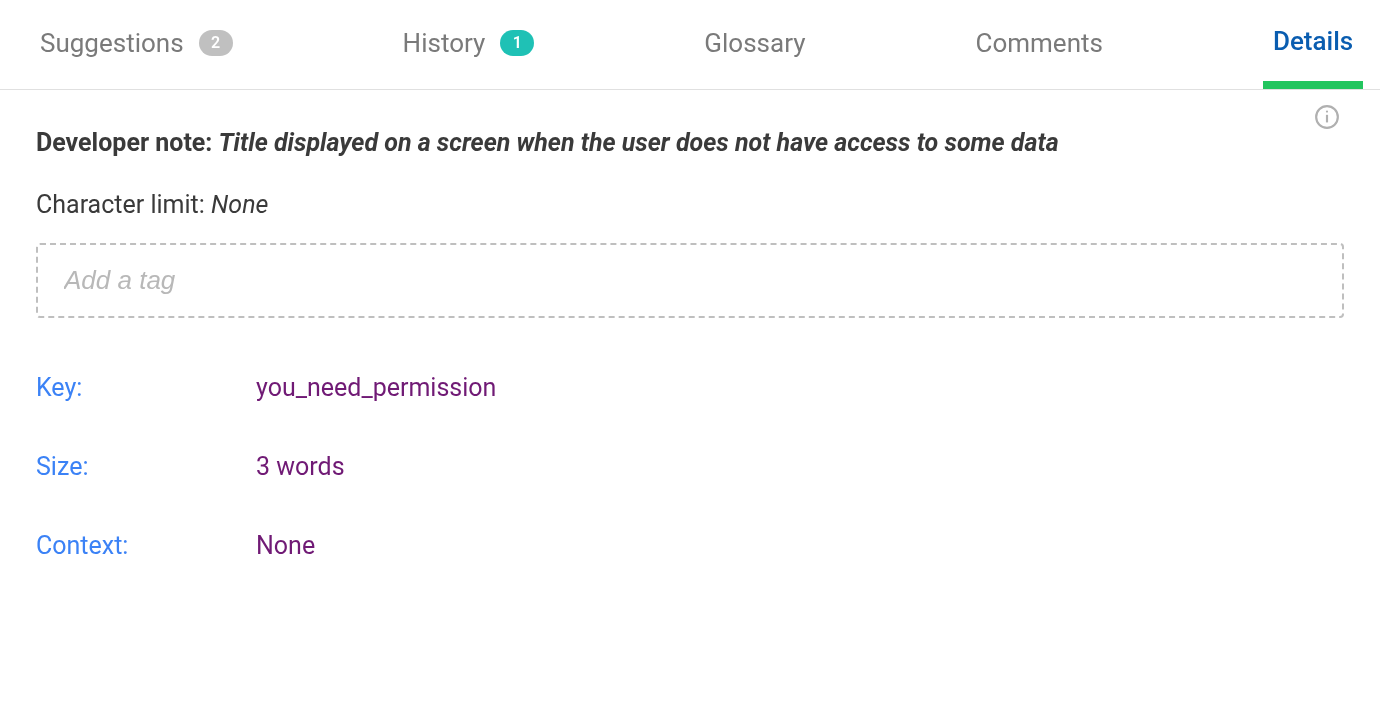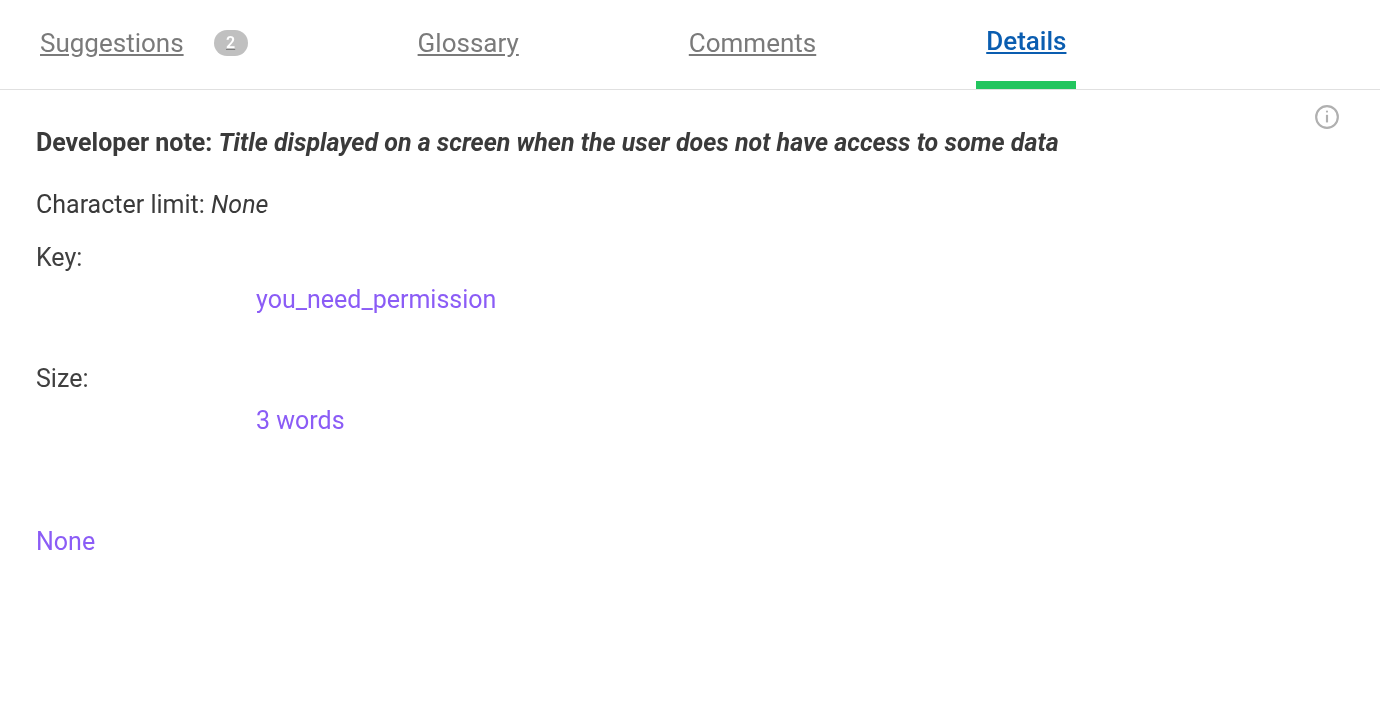--- a/index.html
+++ b/index.html
@@ -16,30 +16,29 @@
     .tabbar {
       display: flex;
       align-items: center;
       border-bottom: 1px solid #e0e0e0;
       padding: 0 30px;
       height: 90px;
     }
     .tab {
       display: flex;
       align-items: center;
-      gap: 30px;
+      gap: 15px;
       font-size: 26px;
       color: #7a7a7a;
       cursor: pointer;
       height: 100%;
       padding: 0 10px;
       margin-right: 150px;
       border-bottom: 4px solid transparent;
       position: relative;
-      text-decoration: underline;
     }
     .tab:last-child {
       margin-right: 0;
     }
     .tab.active {
       color: #0a5db0;
       font-weight: 500;
       border-bottom: 8px solid #22c55e;
     }
     .badge {
@@ -118,34 +117,37 @@
       font-style: italic;
     }
     .meta-grid {
       display: grid;
       grid-template-columns: 220px 1fr;
       row-gap: 50px;
       font-size: 25px;
       color: #3a3a3a;
     }
     .meta-label {
-      color: #404040;
+      color: #3b82f6;
     }
     .meta-value {
-      color: #8b5cf6;
-      margin-top: 42px;
+      color: #701a75;
     }
   </style>
 </head>
 <body>
 
 <div class="tabbar">
   <div class="tab">
     <span>Suggestions</span>
     <span class="badge badge-gray">2</span>
+  </div>
+  <div class="tab">
+    <span>History</span>
+    <span class="badge badge-teal">1</span>
   </div>
   <div class="tab">
     <span>Glossary</span>
   </div>
   <div class="tab">
     <span>Comments</span>
   </div>
   <div class="tab active">
     <span>Details</span>
   </div>
@@ -162,24 +164,28 @@
 
   <div class="dev-note">
     <span class="label">Developer note:</span>
     <span class="text">Title displayed on a screen when the user does not have access to some data</span>
   </div>
 
   <div class="char-limit">
     <span>Character limit: </span><span class="value">None</span>
   </div>
 
+  <div class="tag-box">
+    <input type="text" class="tag-input" placeholder="Add a tag" style="">
+  </div>
 
   <div class="meta-grid">
     <div class="meta-label">Key:</div>
     <div class="meta-value">you_need_permission</div>
 
     <div class="meta-label">Size:</div>
     <div class="meta-value">3 words</div>
 
+    <div class="meta-label">Context:</div>
     <div class="meta-value">None</div>
 
   </div>
 </div>
 
 </body></html>

